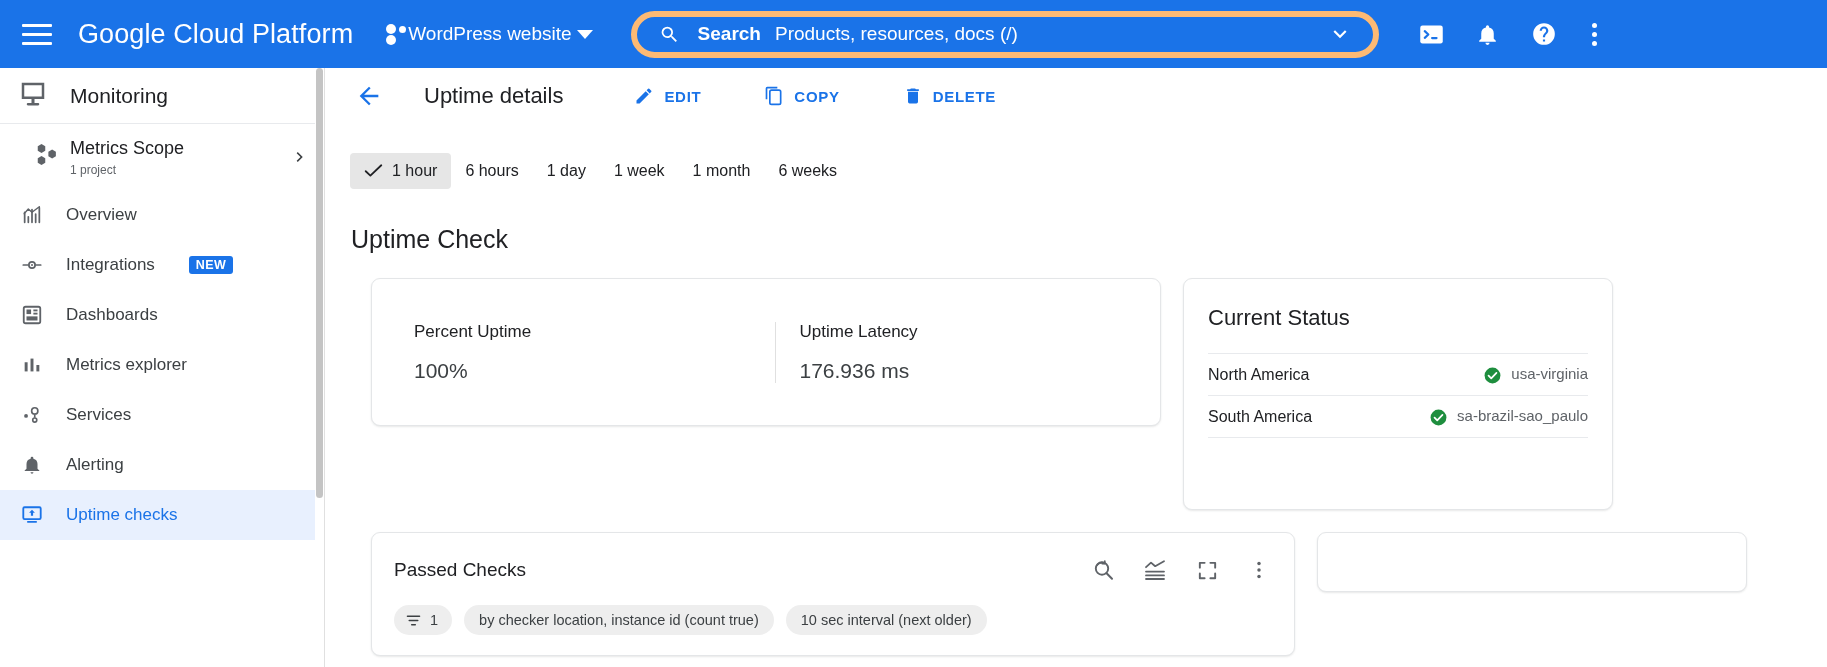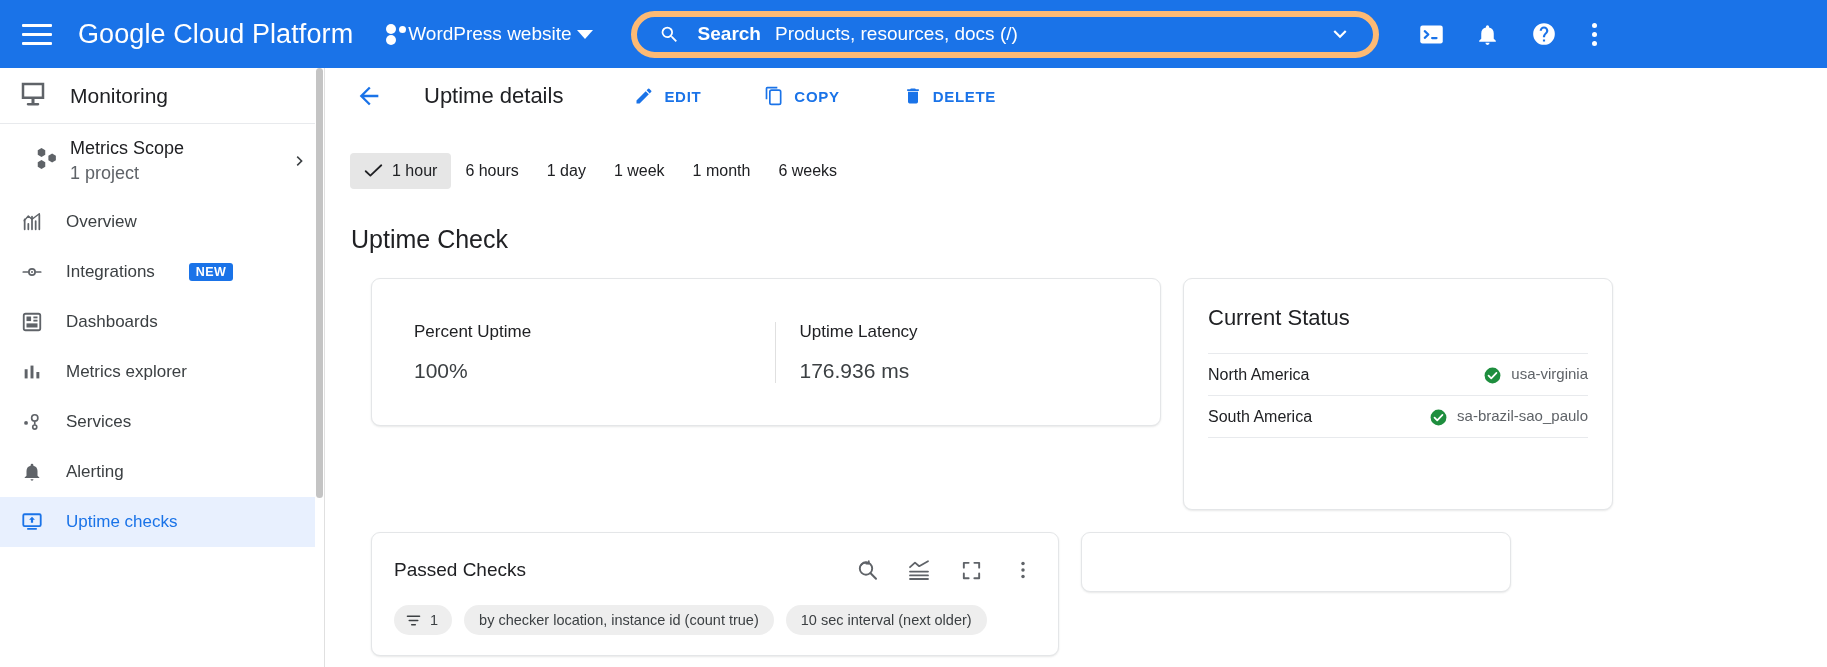--- a/index.html
+++ b/index.html
@@ -62,21 +62,21 @@
     width: 325px; min-width: 325px; background: #fff;
     border-right: 1px solid #e0e0e0;
     display: flex; flex-direction: column; position: relative;
   }
   .side-head { height: 56px; display: flex; align-items: center; padding: 0 0 0 18px; gap: 22px;
     border-bottom: 1px solid #e8eaed; }
   .side-head .title { font-size: 21px; color: #202124; }
   .side-scope { display: flex; align-items: center; padding: 13px 14px 13px 32px; cursor: pointer; gap: 8px; }
   .scope-text { flex: 1; }
   .scope-title { font-size: 18px; color: #202124; line-height: 23px; }
-  .scope-sub { font-size: 18px; color: #5f6368; margin-top: 3px; }
+  .scope-sub { font-size: 12px; color: #5f6368; margin-top: 3px; }
   .chevron-right { width: 20px; height: 20px; flex: none; }
 
   .nav-item {
     display: flex; align-items: center; gap: 22px;
     padding: 0 14px 0 20px; height: 50px; cursor: pointer; position: relative;
   }
   .nav-item .ico { width: 24px; height: 24px; flex: none; display: flex; align-items: center; justify-content: center; }
   .nav-item .lbl { font-size: 17px; color: #3c4043; white-space: nowrap; }
   .nav-item.active { background: #e8f0fe; }
   .nav-item.active .lbl { color: #1a73e8; }
@@ -122,21 +122,21 @@
   .status-card h3 { font-size: 22px; font-weight: 400; color: #202124; margin-bottom: 22px; }
   .status-row { display: flex; align-items: flex-start; justify-content: space-between; gap: 12px;
     border-top: 1px solid #e8eaed; padding: 10px 0 10px 0; }
   .status-row .region { font-size: 16px; color: #202124; padding-top: 2px; white-space: nowrap; }
   .status-right { display: flex; align-items: flex-start; gap: 9px; max-width: 200px; }
   .ok-ico { width: 19px; height: 19px; flex: none; margin-top: 2px; }
   .loc { font-size: 15px; color: #5f6368; line-height: 20px; word-break: break-word; }
   .status-tail { border-top: 1px solid #e8eaed; height: 34px; }
 
   .checks-row { display: flex; align-items: flex-start; padding: 22px 0 0 0; }
-  .checks-card { margin-left: 46px; width: 688px; padding: 24px 22px 20px 22px; }
+  .checks-card { margin-left: 46px; width: 924px; padding: 24px 22px 20px 22px; }
   .checks-head { display: flex; align-items: center; justify-content: space-between; }
   .checks-title { font-size: 19px; color: #202124; }
   .checks-tools { display: flex; align-items: center; gap: 26px; }
   .tool { width: 26px; height: 26px; display: flex; align-items: center; justify-content: center; cursor: pointer; }
   .chips { display: flex; align-items: center; gap: 12px; margin-top: 22px; }
   .chip { background: #eeeeee; border-radius: 16px; height: 30px; display: flex; align-items: center;
     gap: 8px; padding: 0 15px; font-size: 14.5px; color: #3c4043; white-space: nowrap; cursor: pointer; }
   .chip.filter { padding: 0 14px 0 11px; }
   .side-card { margin-left: 22px; width: 430px; height: 60px; }
 </style>

